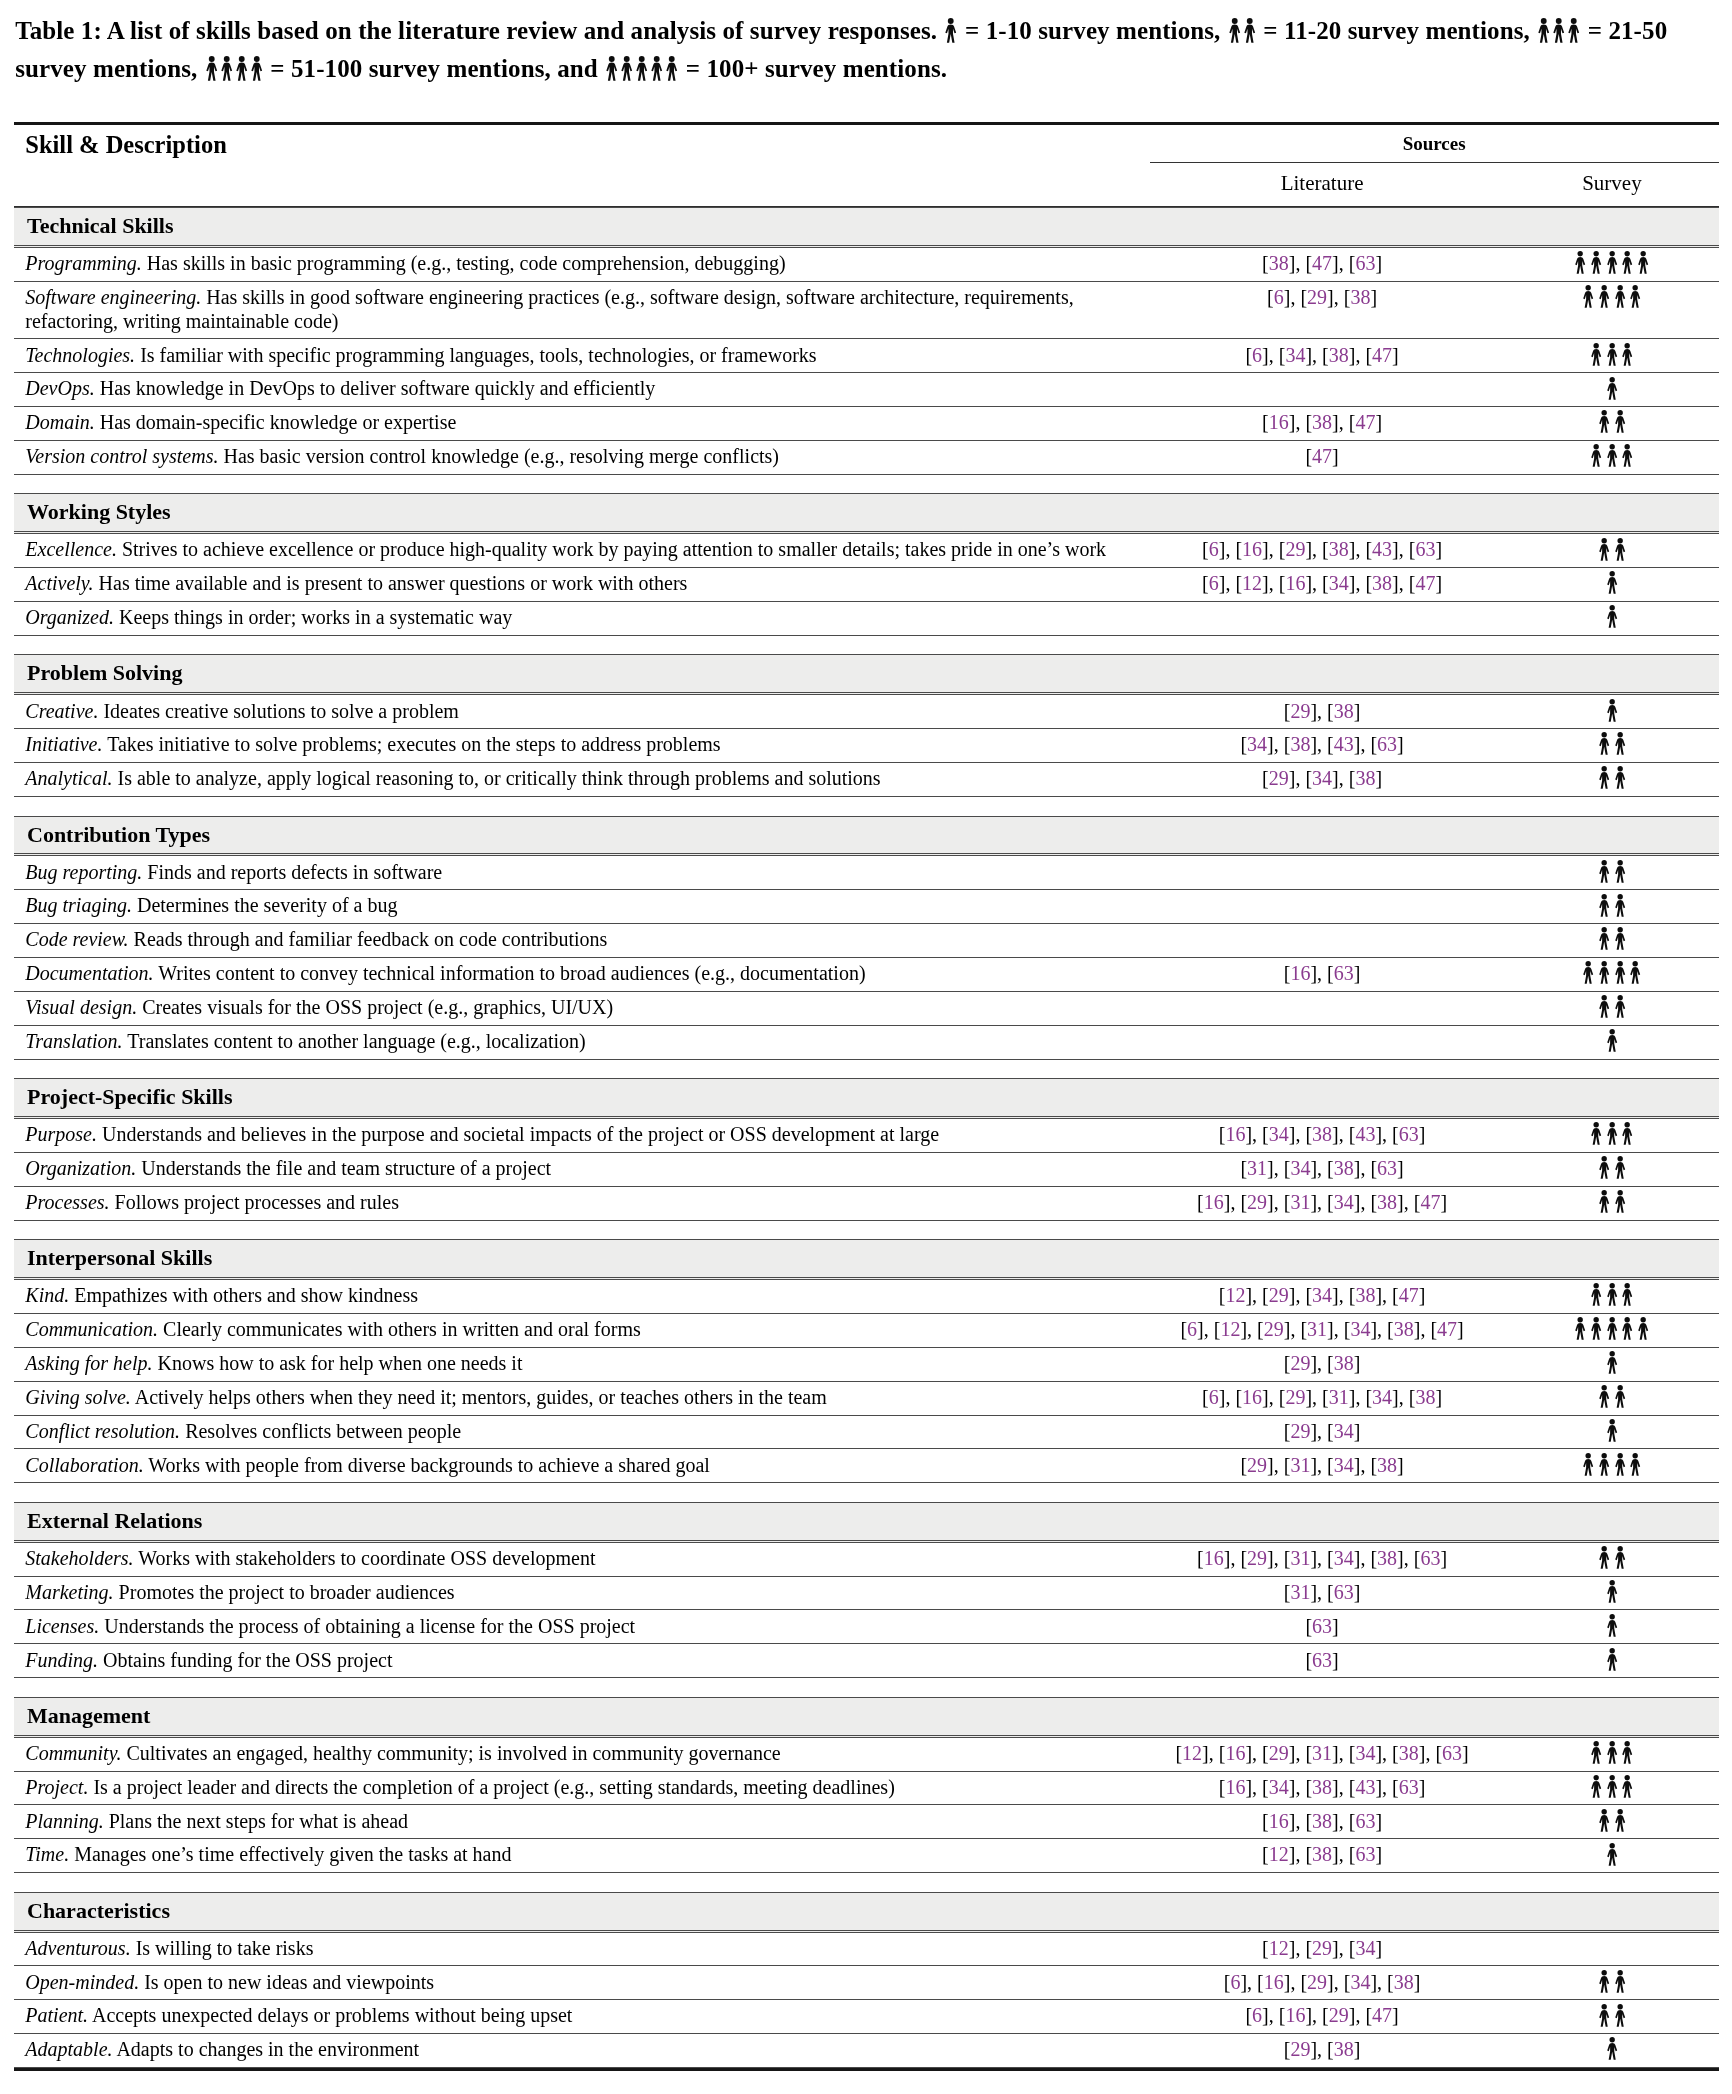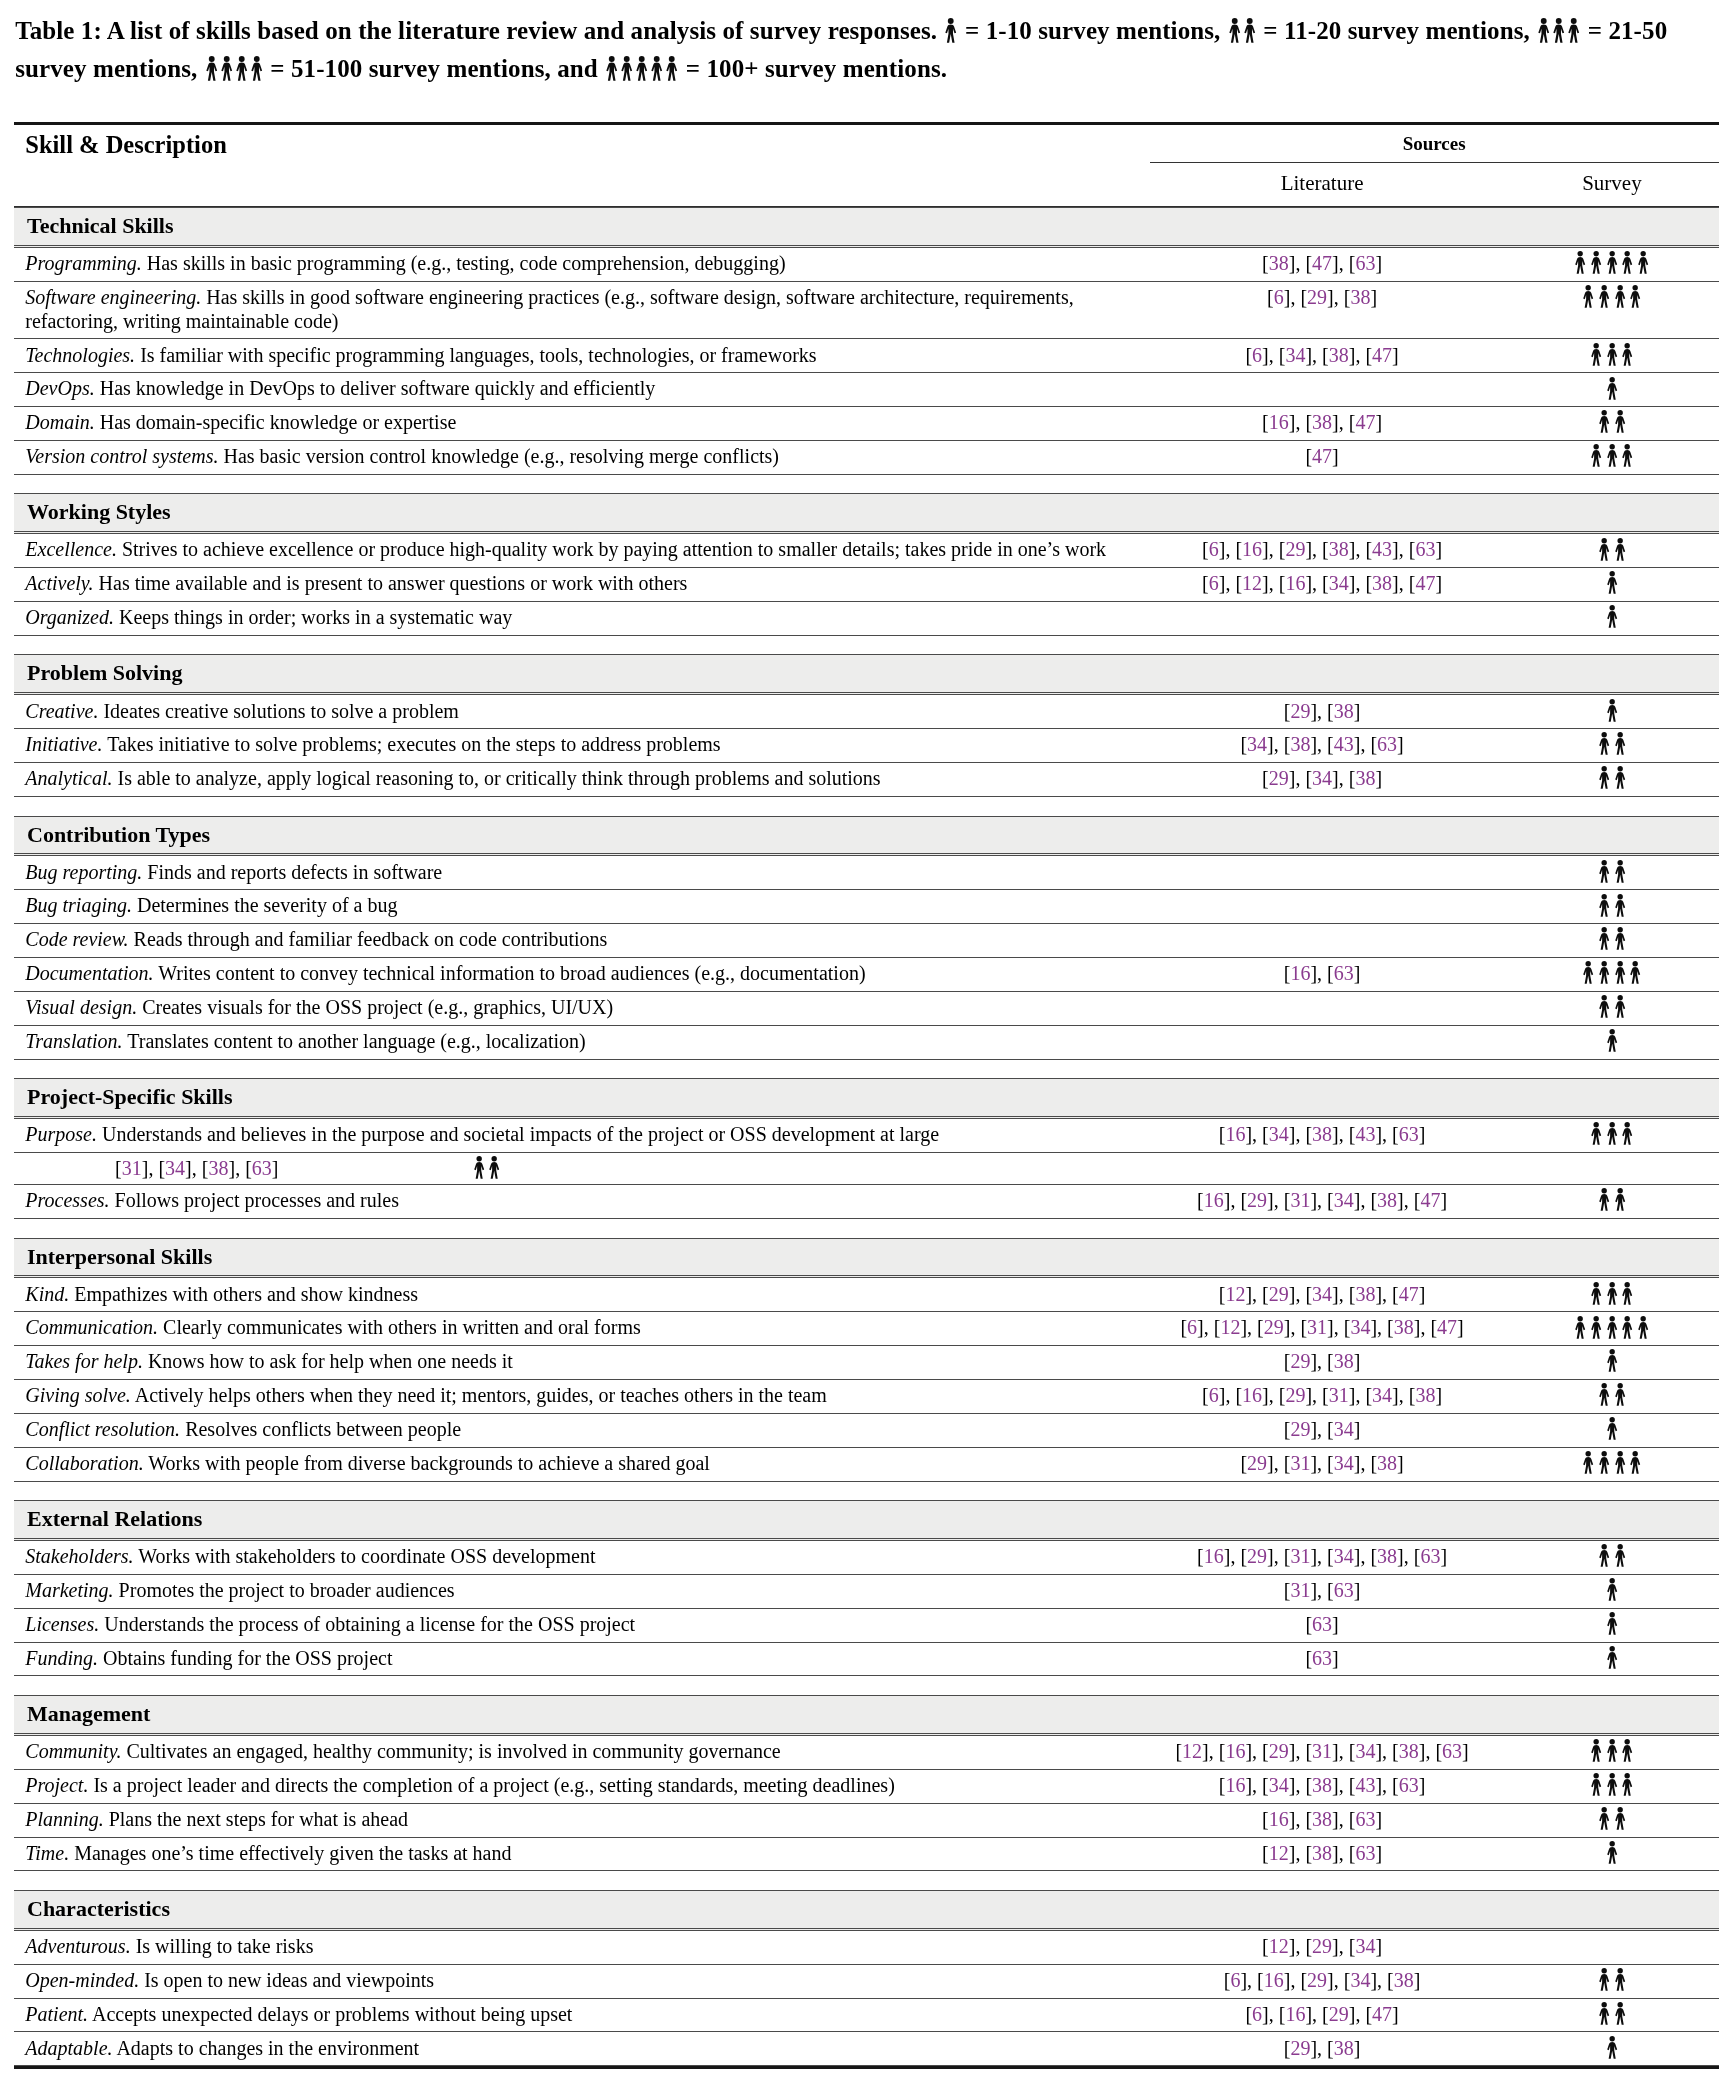--- a/index.html
+++ b/index.html
@@ -383,20 +383,21 @@
                 <path d="M7 6.7c1.95 0 3.05.82 3.55 2.3l2.1 6.35-1.75.62-1.55-4.75v5.1l1.65 9.48H8.65L7 16.6 5.35 25.8H3l1.65-9.48v-5.1L3.1 15.97l-1.75-.62 2.1-6.35C3.95 7.52 5.05 6.7 7 6.7z"></path>
               </svg><svg class="person" viewBox="0 0 14 26" aria-hidden="true">
                 <circle cx="7" cy="3.1" r="3.05"></circle>
                 <path d="M7 6.7c1.95 0 3.05.82 3.55 2.3l2.1 6.35-1.75.62-1.55-4.75v5.1l1.65 9.48H8.65L7 16.6 5.35 25.8H3l1.65-9.48v-5.1L3.1 15.97l-1.75-.62 2.1-6.35C3.95 7.52 5.05 6.7 7 6.7z"></path>
               </svg><svg class="person" viewBox="0 0 14 26" aria-hidden="true">
                 <circle cx="7" cy="3.1" r="3.05"></circle>
                 <path d="M7 6.7c1.95 0 3.05.82 3.55 2.3l2.1 6.35-1.75.62-1.55-4.75v5.1l1.65 9.48H8.65L7 16.6 5.35 25.8H3l1.65-9.48v-5.1L3.1 15.97l-1.75-.62 2.1-6.35C3.95 7.52 5.05 6.7 7 6.7z"></path>
               </svg></div>
           </div>
           <div class="row">
+            <div class="cell cell-skill"><span class="skill-name">Organization.</span> <span class="skill-desc">Understands the file and team structure of a project</span></div>
             <div class="cell cell-lit"><span class="cite">[<span class="cite-num">31</span>]</span><span class="cite-sep">, </span><span class="cite">[<span class="cite-num">34</span>]</span><span class="cite-sep">, </span><span class="cite">[<span class="cite-num">38</span>]</span><span class="cite-sep">, </span><span class="cite">[<span class="cite-num">63</span>]</span></div>
             <div class="cell cell-surv"><svg class="person" viewBox="0 0 14 26" aria-hidden="true">
                 <circle cx="7" cy="3.1" r="3.05"></circle>
                 <path d="M7 6.7c1.95 0 3.05.82 3.55 2.3l2.1 6.35-1.75.62-1.55-4.75v5.1l1.65 9.48H8.65L7 16.6 5.35 25.8H3l1.65-9.48v-5.1L3.1 15.97l-1.75-.62 2.1-6.35C3.95 7.52 5.05 6.7 7 6.7z"></path>
               </svg><svg class="person" viewBox="0 0 14 26" aria-hidden="true">
                 <circle cx="7" cy="3.1" r="3.05"></circle>
                 <path d="M7 6.7c1.95 0 3.05.82 3.55 2.3l2.1 6.35-1.75.62-1.55-4.75v5.1l1.65 9.48H8.65L7 16.6 5.35 25.8H3l1.65-9.48v-5.1L3.1 15.97l-1.75-.62 2.1-6.35C3.95 7.52 5.05 6.7 7 6.7z"></path>
               </svg></div>
           </div>
           <div class="row">
@@ -442,21 +443,21 @@
                 <path d="M7 6.7c1.95 0 3.05.82 3.55 2.3l2.1 6.35-1.75.62-1.55-4.75v5.1l1.65 9.48H8.65L7 16.6 5.35 25.8H3l1.65-9.48v-5.1L3.1 15.97l-1.75-.62 2.1-6.35C3.95 7.52 5.05 6.7 7 6.7z"></path>
               </svg><svg class="person" viewBox="0 0 14 26" aria-hidden="true">
                 <circle cx="7" cy="3.1" r="3.05"></circle>
                 <path d="M7 6.7c1.95 0 3.05.82 3.55 2.3l2.1 6.35-1.75.62-1.55-4.75v5.1l1.65 9.48H8.65L7 16.6 5.35 25.8H3l1.65-9.48v-5.1L3.1 15.97l-1.75-.62 2.1-6.35C3.95 7.52 5.05 6.7 7 6.7z"></path>
               </svg><svg class="person" viewBox="0 0 14 26" aria-hidden="true">
                 <circle cx="7" cy="3.1" r="3.05"></circle>
                 <path d="M7 6.7c1.95 0 3.05.82 3.55 2.3l2.1 6.35-1.75.62-1.55-4.75v5.1l1.65 9.48H8.65L7 16.6 5.35 25.8H3l1.65-9.48v-5.1L3.1 15.97l-1.75-.62 2.1-6.35C3.95 7.52 5.05 6.7 7 6.7z"></path>
               </svg></div>
           </div>
           <div class="row">
-            <div class="cell cell-skill"><span class="skill-name">Takes for help.</span> <span class="skill-desc">Knows how to ask for help when one needs it</span></div>
+            <div class="cell cell-skill"><span class="skill-name">Asking for help.</span> <span class="skill-desc">Knows how to ask for help when one needs it</span></div>
             <div class="cell cell-lit"><span class="cite">[<span class="cite-num">29</span>]</span><span class="cite-sep">, </span><span class="cite">[<span class="cite-num">38</span>]</span></div>
             <div class="cell cell-surv"><svg class="person" viewBox="0 0 14 26" aria-hidden="true">
                 <circle cx="7" cy="3.1" r="3.05"></circle>
                 <path d="M7 6.7c1.95 0 3.05.82 3.55 2.3l2.1 6.35-1.75.62-1.55-4.75v5.1l1.65 9.48H8.65L7 16.6 5.35 25.8H3l1.65-9.48v-5.1L3.1 15.97l-1.75-.62 2.1-6.35C3.95 7.52 5.05 6.7 7 6.7z"></path>
               </svg></div>
           </div>
           <div class="row">
             <div class="cell cell-skill"><span class="skill-name">Giving solve.</span> <span class="skill-desc">Actively helps others when they need it; mentors, guides, or teaches others in the team</span></div>
             <div class="cell cell-lit"><span class="cite">[<span class="cite-num">6</span>]</span><span class="cite-sep">, </span><span class="cite">[<span class="cite-num">16</span>]</span><span class="cite-sep">, </span><span class="cite">[<span class="cite-num">29</span>]</span><span class="cite-sep">, </span><span class="cite">[<span class="cite-num">31</span>]</span><span class="cite-sep">, </span><span class="cite">[<span class="cite-num">34</span>]</span><span class="cite-sep">, </span><span class="cite">[<span class="cite-num">38</span>]</span></div>
             <div class="cell cell-surv"><svg class="person" viewBox="0 0 14 26" aria-hidden="true">

